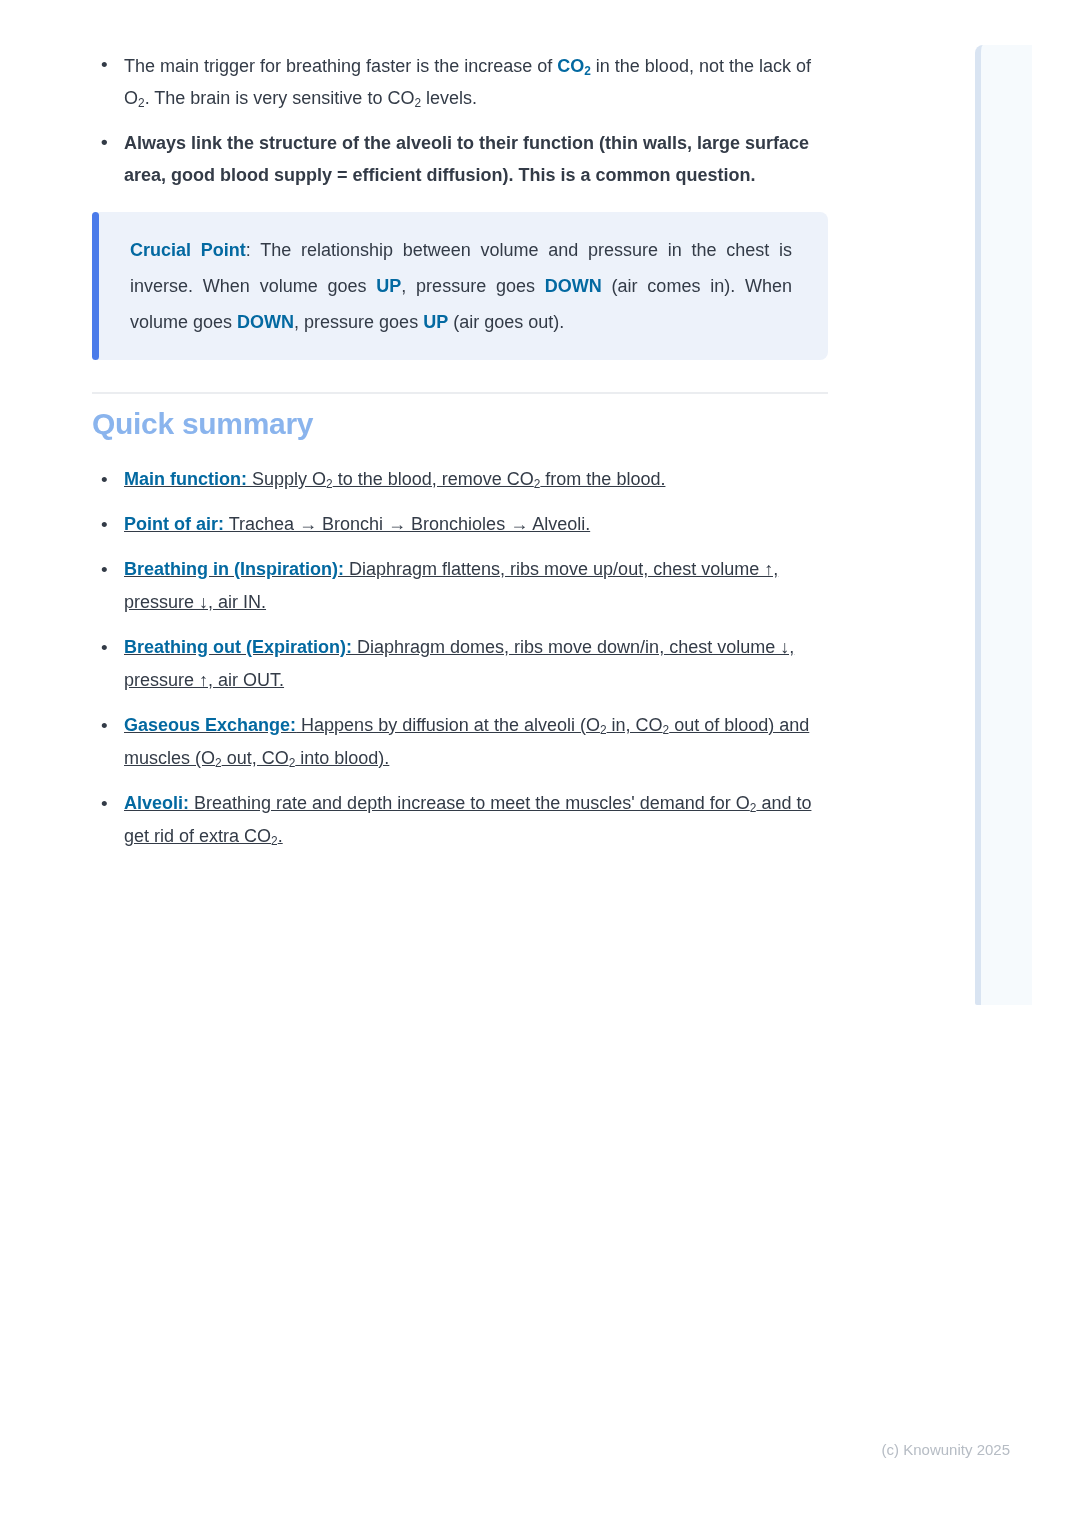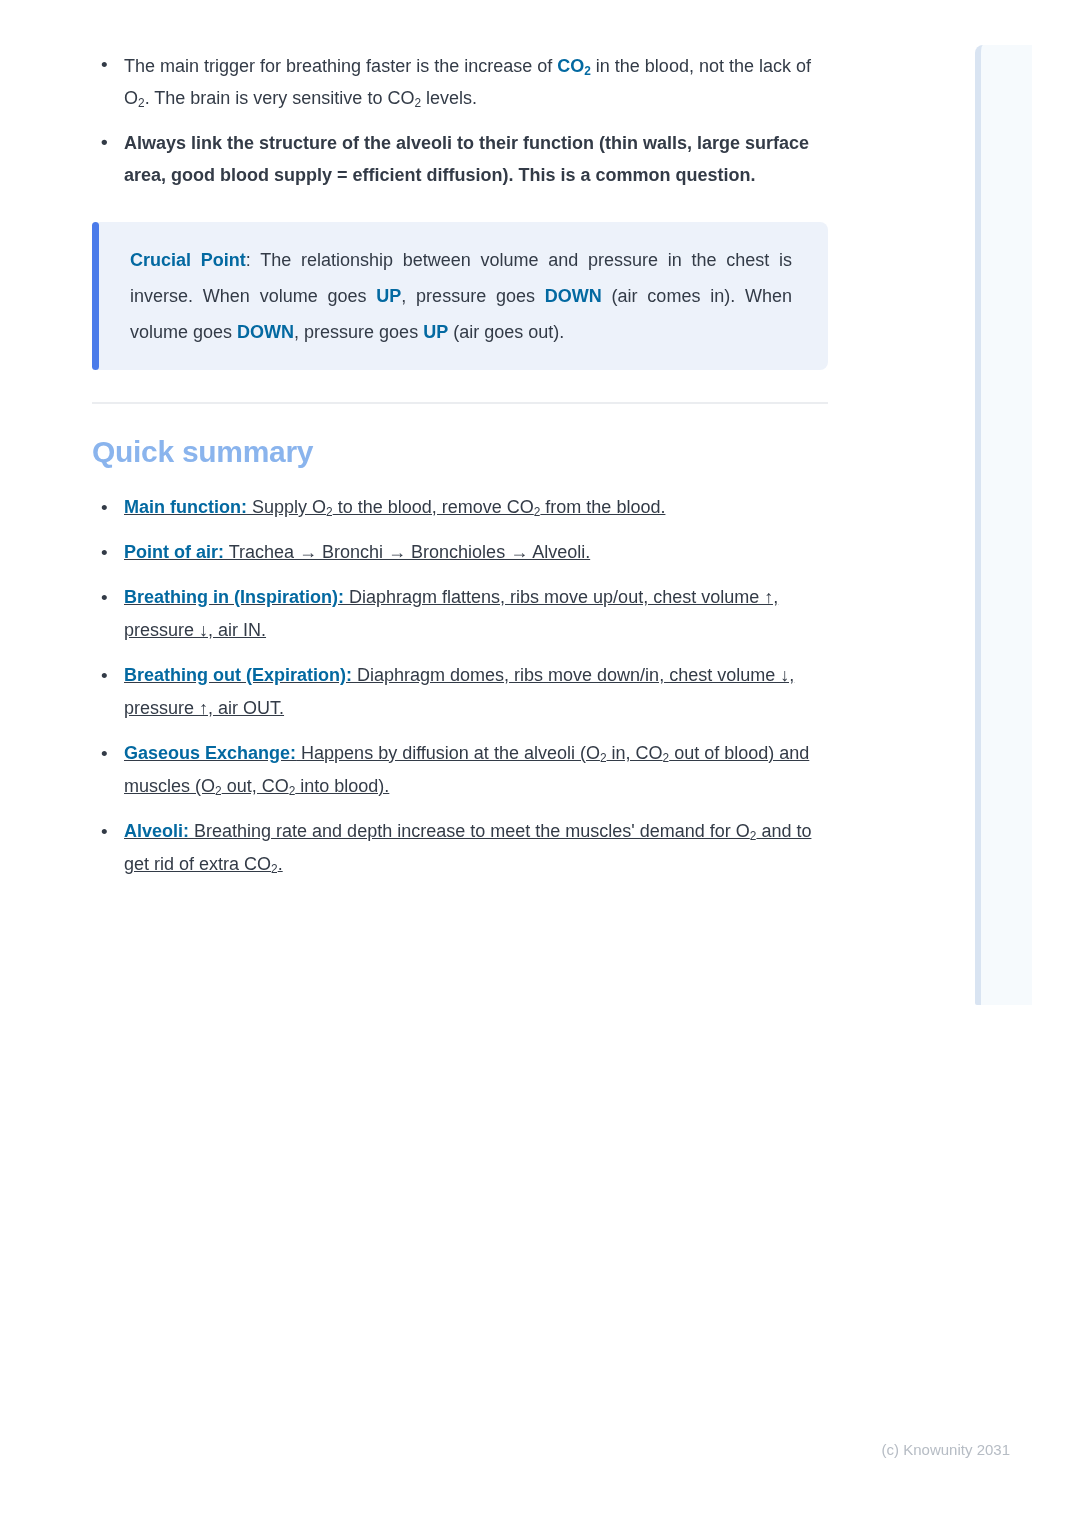--- a/index.html
+++ b/index.html
@@ -33,21 +33,21 @@
   strong { font-weight: 700; color: #0369a1; }
   sub {
     font-size: 66%;
     line-height: 0;
     position: relative;
     top: 0.22em;
     vertical-align: baseline;
   }
   .callout {
     position: relative;
-    margin-top: 31px;
+    margin-top: 21px;
     background: #edf2fa;
     border-radius: 8px;
     padding: 20px 36px 20px 38px;
   }
   .callout-bar {
     position: absolute;
     left: 0;
     top: 0;
     bottom: 0;
     width: 7px;
@@ -59,21 +59,21 @@
     line-height: 36px;
     text-align: justify;
     color: #333b47;
   }
   .divider {
     border: none;
     border-top: 2px solid #ebedf0;
     margin-top: 32px;
   }
   .section-heading {
-    margin-top: 30px;
+    margin-top: 12px;
     font-size: 30px;
     line-height: 36px;
     font-weight: 700;
     color: #8ab4ed;
     letter-spacing: -0.3px;
   }
   .summary-list {
     margin-top: 21px;
     font-size: 18px;
     line-height: 33px;
@@ -138,15 +138,15 @@
     <li>
       <span><strong>Gaseous Exchange:</strong> Happens by diffusion at the alveoli (O<sub>2</sub> in, CO<sub>2</sub> out of blood) and muscles (O<sub>2</sub> out, CO<sub>2</sub> into blood).</span>
     </li>
     <li>
       <span><strong>Alveoli:</strong> Breathing rate and depth increase to meet the muscles' demand for O<sub>2</sub> and to get rid of extra CO<sub>2</sub>.</span>
     </li>
   </ul>
 
 </div>
 
-<div class="footer">(c) Knowunity 2031</div>
+<div class="footer">(c) Knowunity 2025</div>
 
 <div class="next-page-preview"></div>
 
 </body></html>

